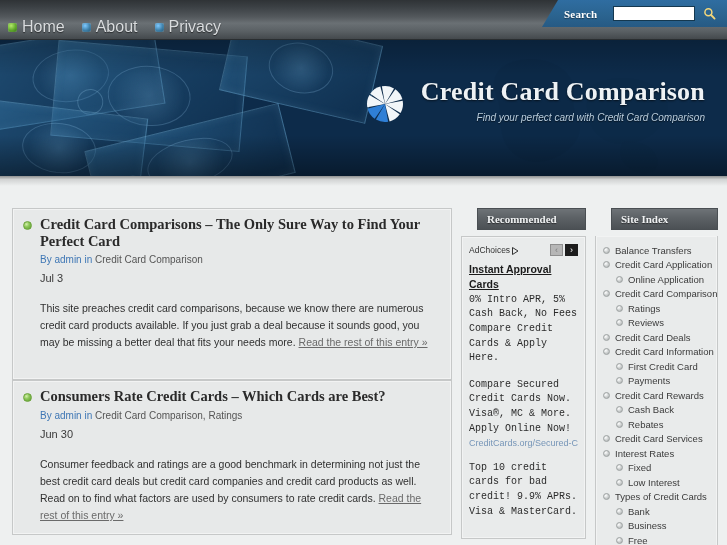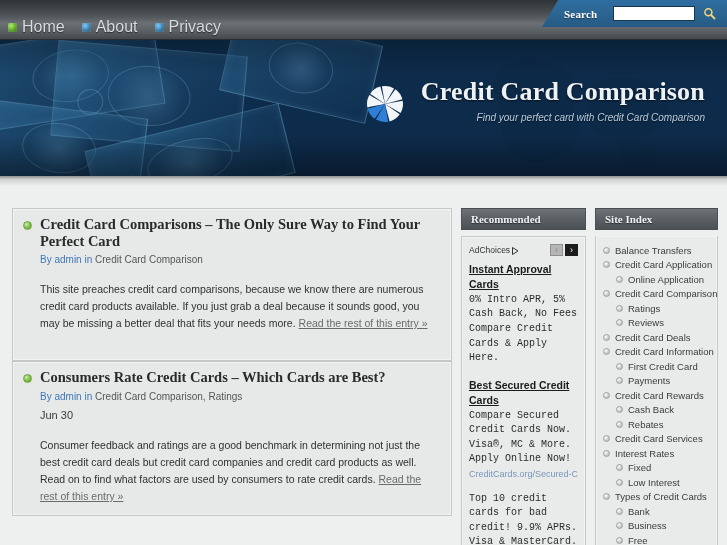--- a/index.html
+++ b/index.html
@@ -297,20 +297,21 @@
     background: linear-gradient(to bottom, #6e7377 0%, #5c6165 45%, #4c5155 100%);
     border: 1px solid #4a4f53;
     display: flex;
     align-items: center;
     padding-left: 9px;
     color: #f0f2f3;
     font-family: "Liberation Serif", serif;
     font-size: 11px;
     font-weight: bold;
     text-shadow: 0 1px 1px rgba(0,0,0,.5);
+    margin-left: 16px;
   }
   .panel-body {
     border: 1px solid #c6c8c8;
     border-top: 0;
     background: #e9ebeb;
     padding: 7px 7px 8px 7px;
     margin-top: 6px;
     box-shadow: inset 0 0 0 1px #f2f3f3;
   }
   .panel-body.rec { border-top: 1px solid #c6c8c8; }
@@ -483,20 +484,21 @@
 
       <article class="post">
         <div class="post-head">
           <span class="post-bullet"></span>
           <h2 class="post-title">Credit Card Comparisons – The Only Sure Way to Find Your Perfect Card</h2>
         </div>
         <div class="post-meta">
           <span class="by">By admin in</span>
           <span>Credit Card Comparison</span>
         </div>
+        <div class="post-date">Jul 3</div>
         <p class="post-body">
           <span>This site preaches credit card comparisons, because we know there are numerous credit card products available. If you just grab a deal because it sounds good, you may be missing a better deal that fits your needs more.</span>
           <span class="more-link">Read the rest of this entry »</span>
         </p>
         <div class="post-pad"></div>
       </article>
 
       <article class="post">
         <div class="post-head">
           <span class="post-bullet"></span>
@@ -533,21 +535,20 @@
           </span>
         </div>
 
         <div class="ad-block">
           <div class="ad-title">Instant Approval Cards</div>
           <div class="ad-desc">0% Intro APR, 5% Cash Back, No Fees Compare Credit Cards &amp; Apply Here.</div>
           <div class="ad-url"></div>
         </div>
 
         <div class="ad-block">
-          <div class="ad-title">Best Secured Credit Cards</div>
           <div class="ad-desc">Compare Secured Credit Cards Now. Visa®, MC &amp; More. Apply Online Now!</div>
           <div class="ad-url">CreditCards.org/Secured-Cards</div>
         </div>
 
         <div class="ad-block">
           <div class="ad-desc">Top 10 credit cards for bad credit! 9.9% APRs. Visa &amp; MasterCard.</div>
 
         </div>
 
       </div>

